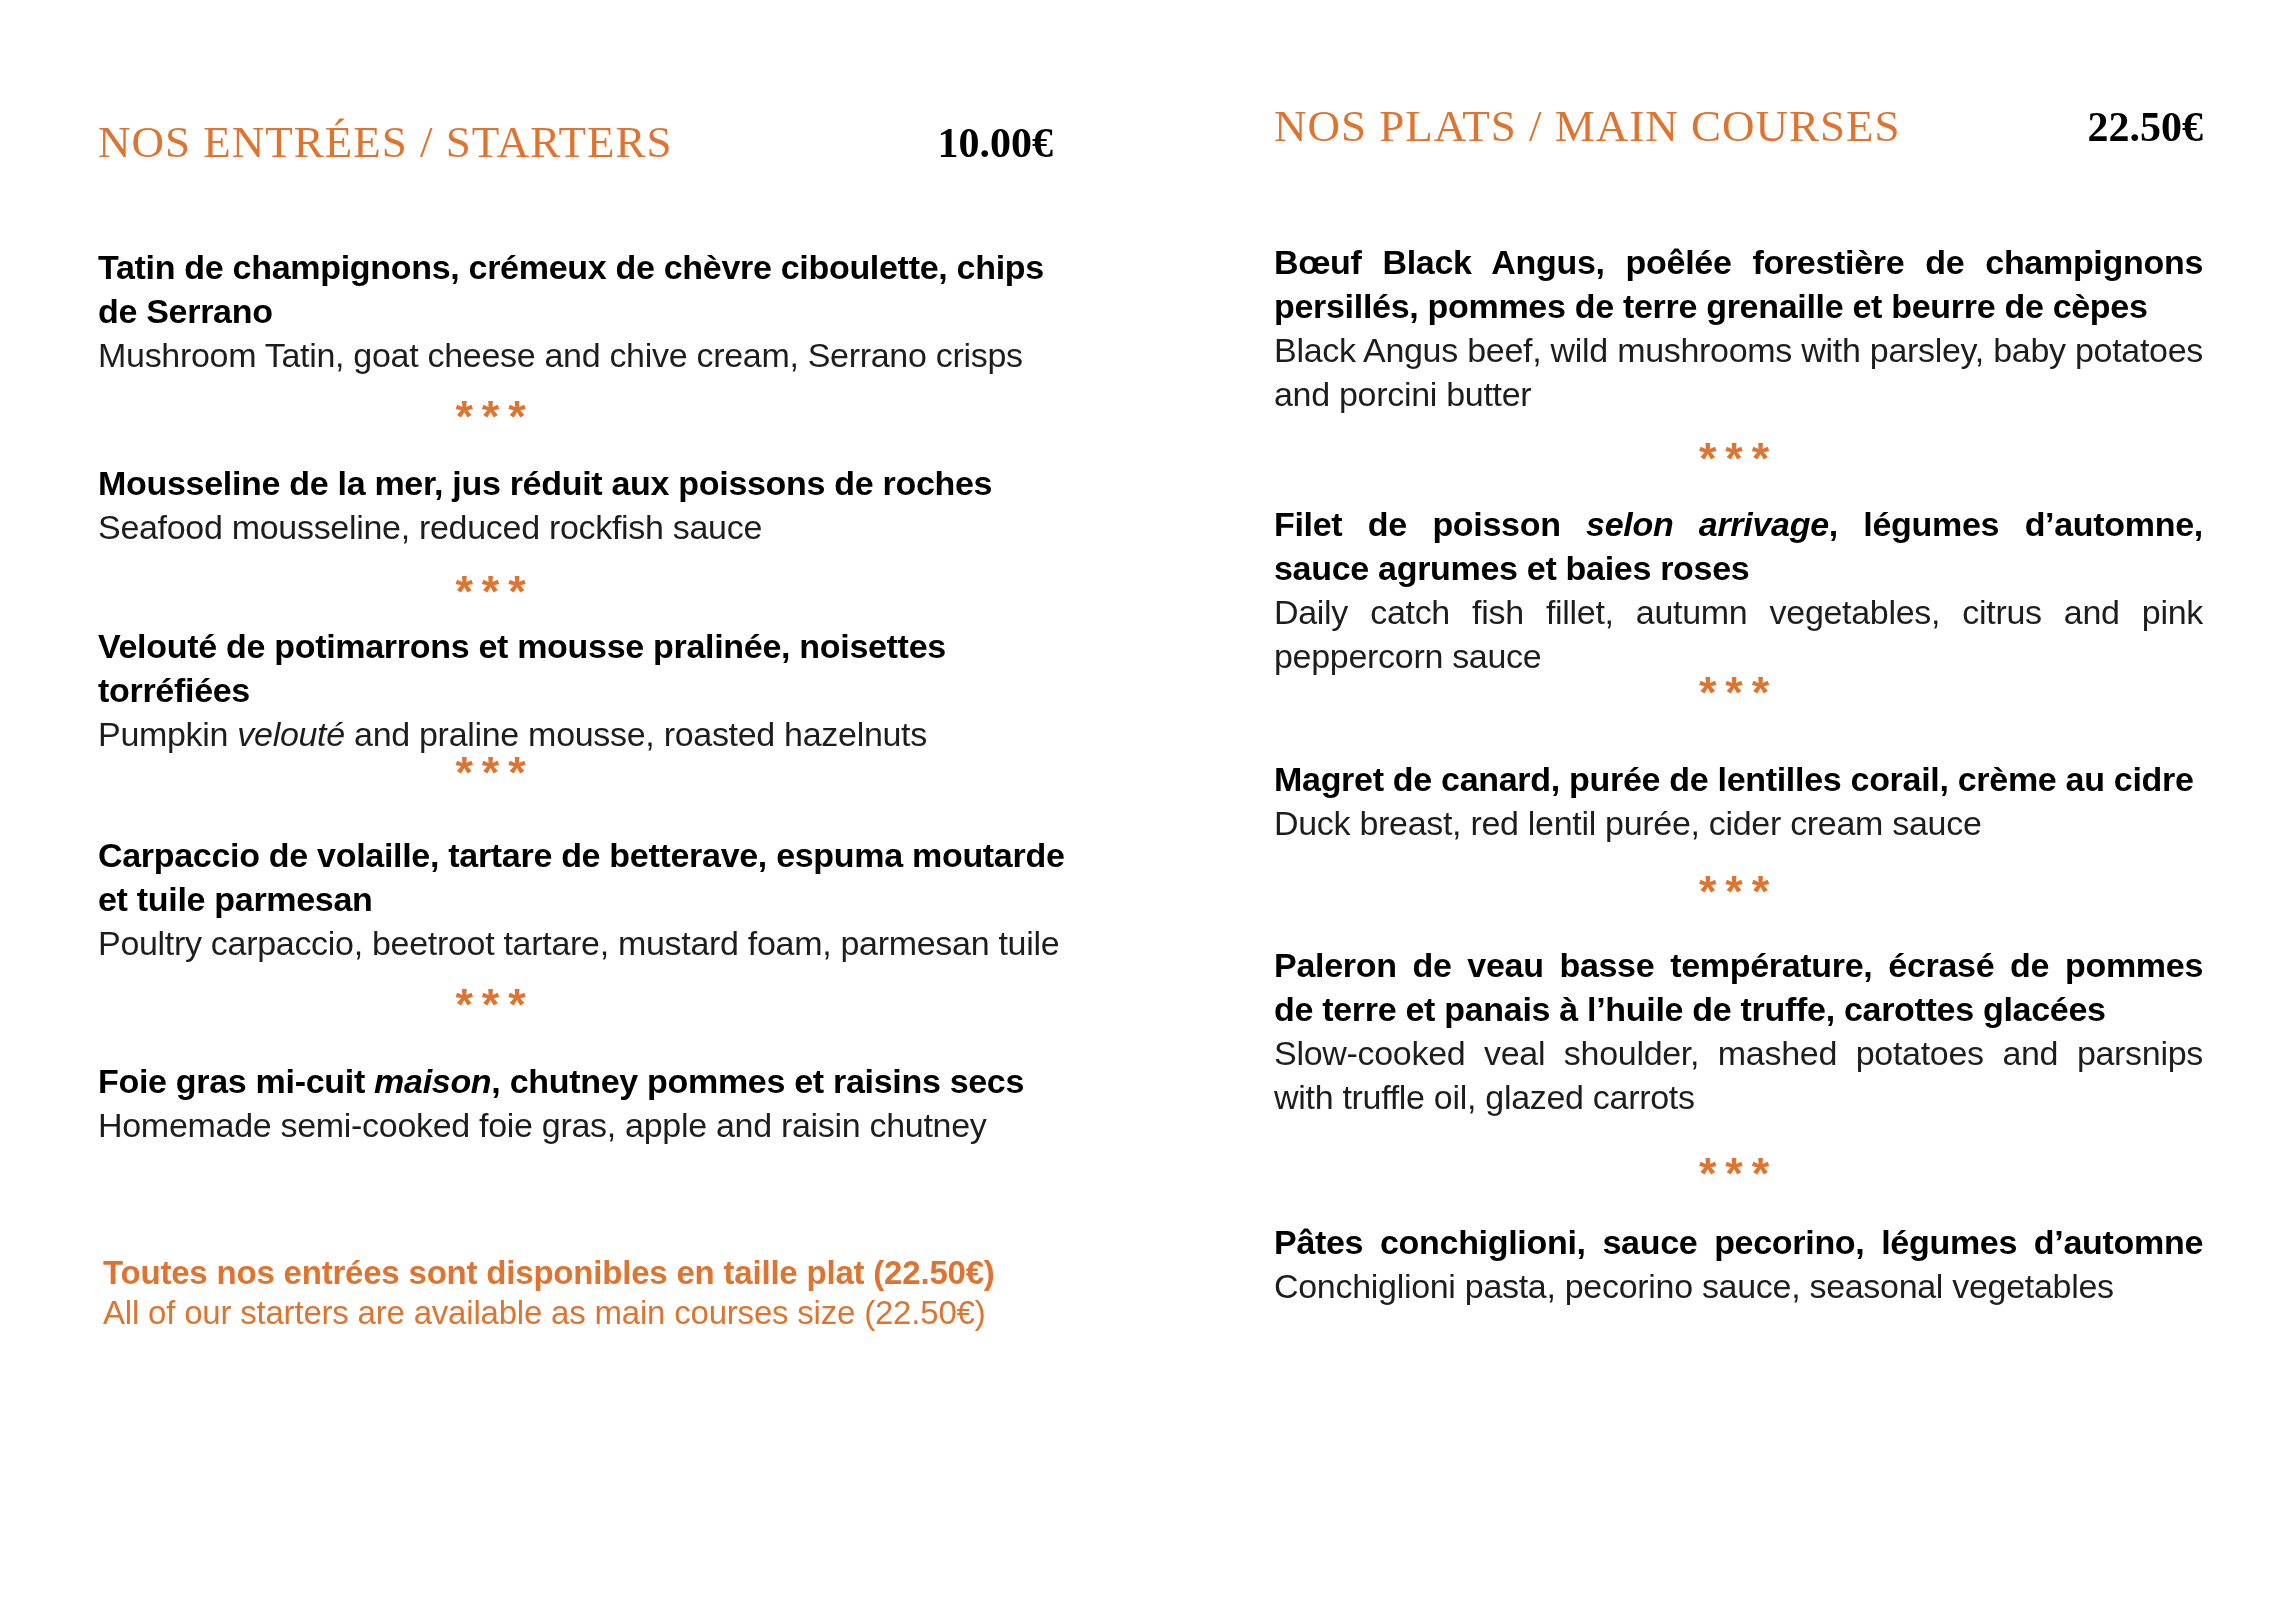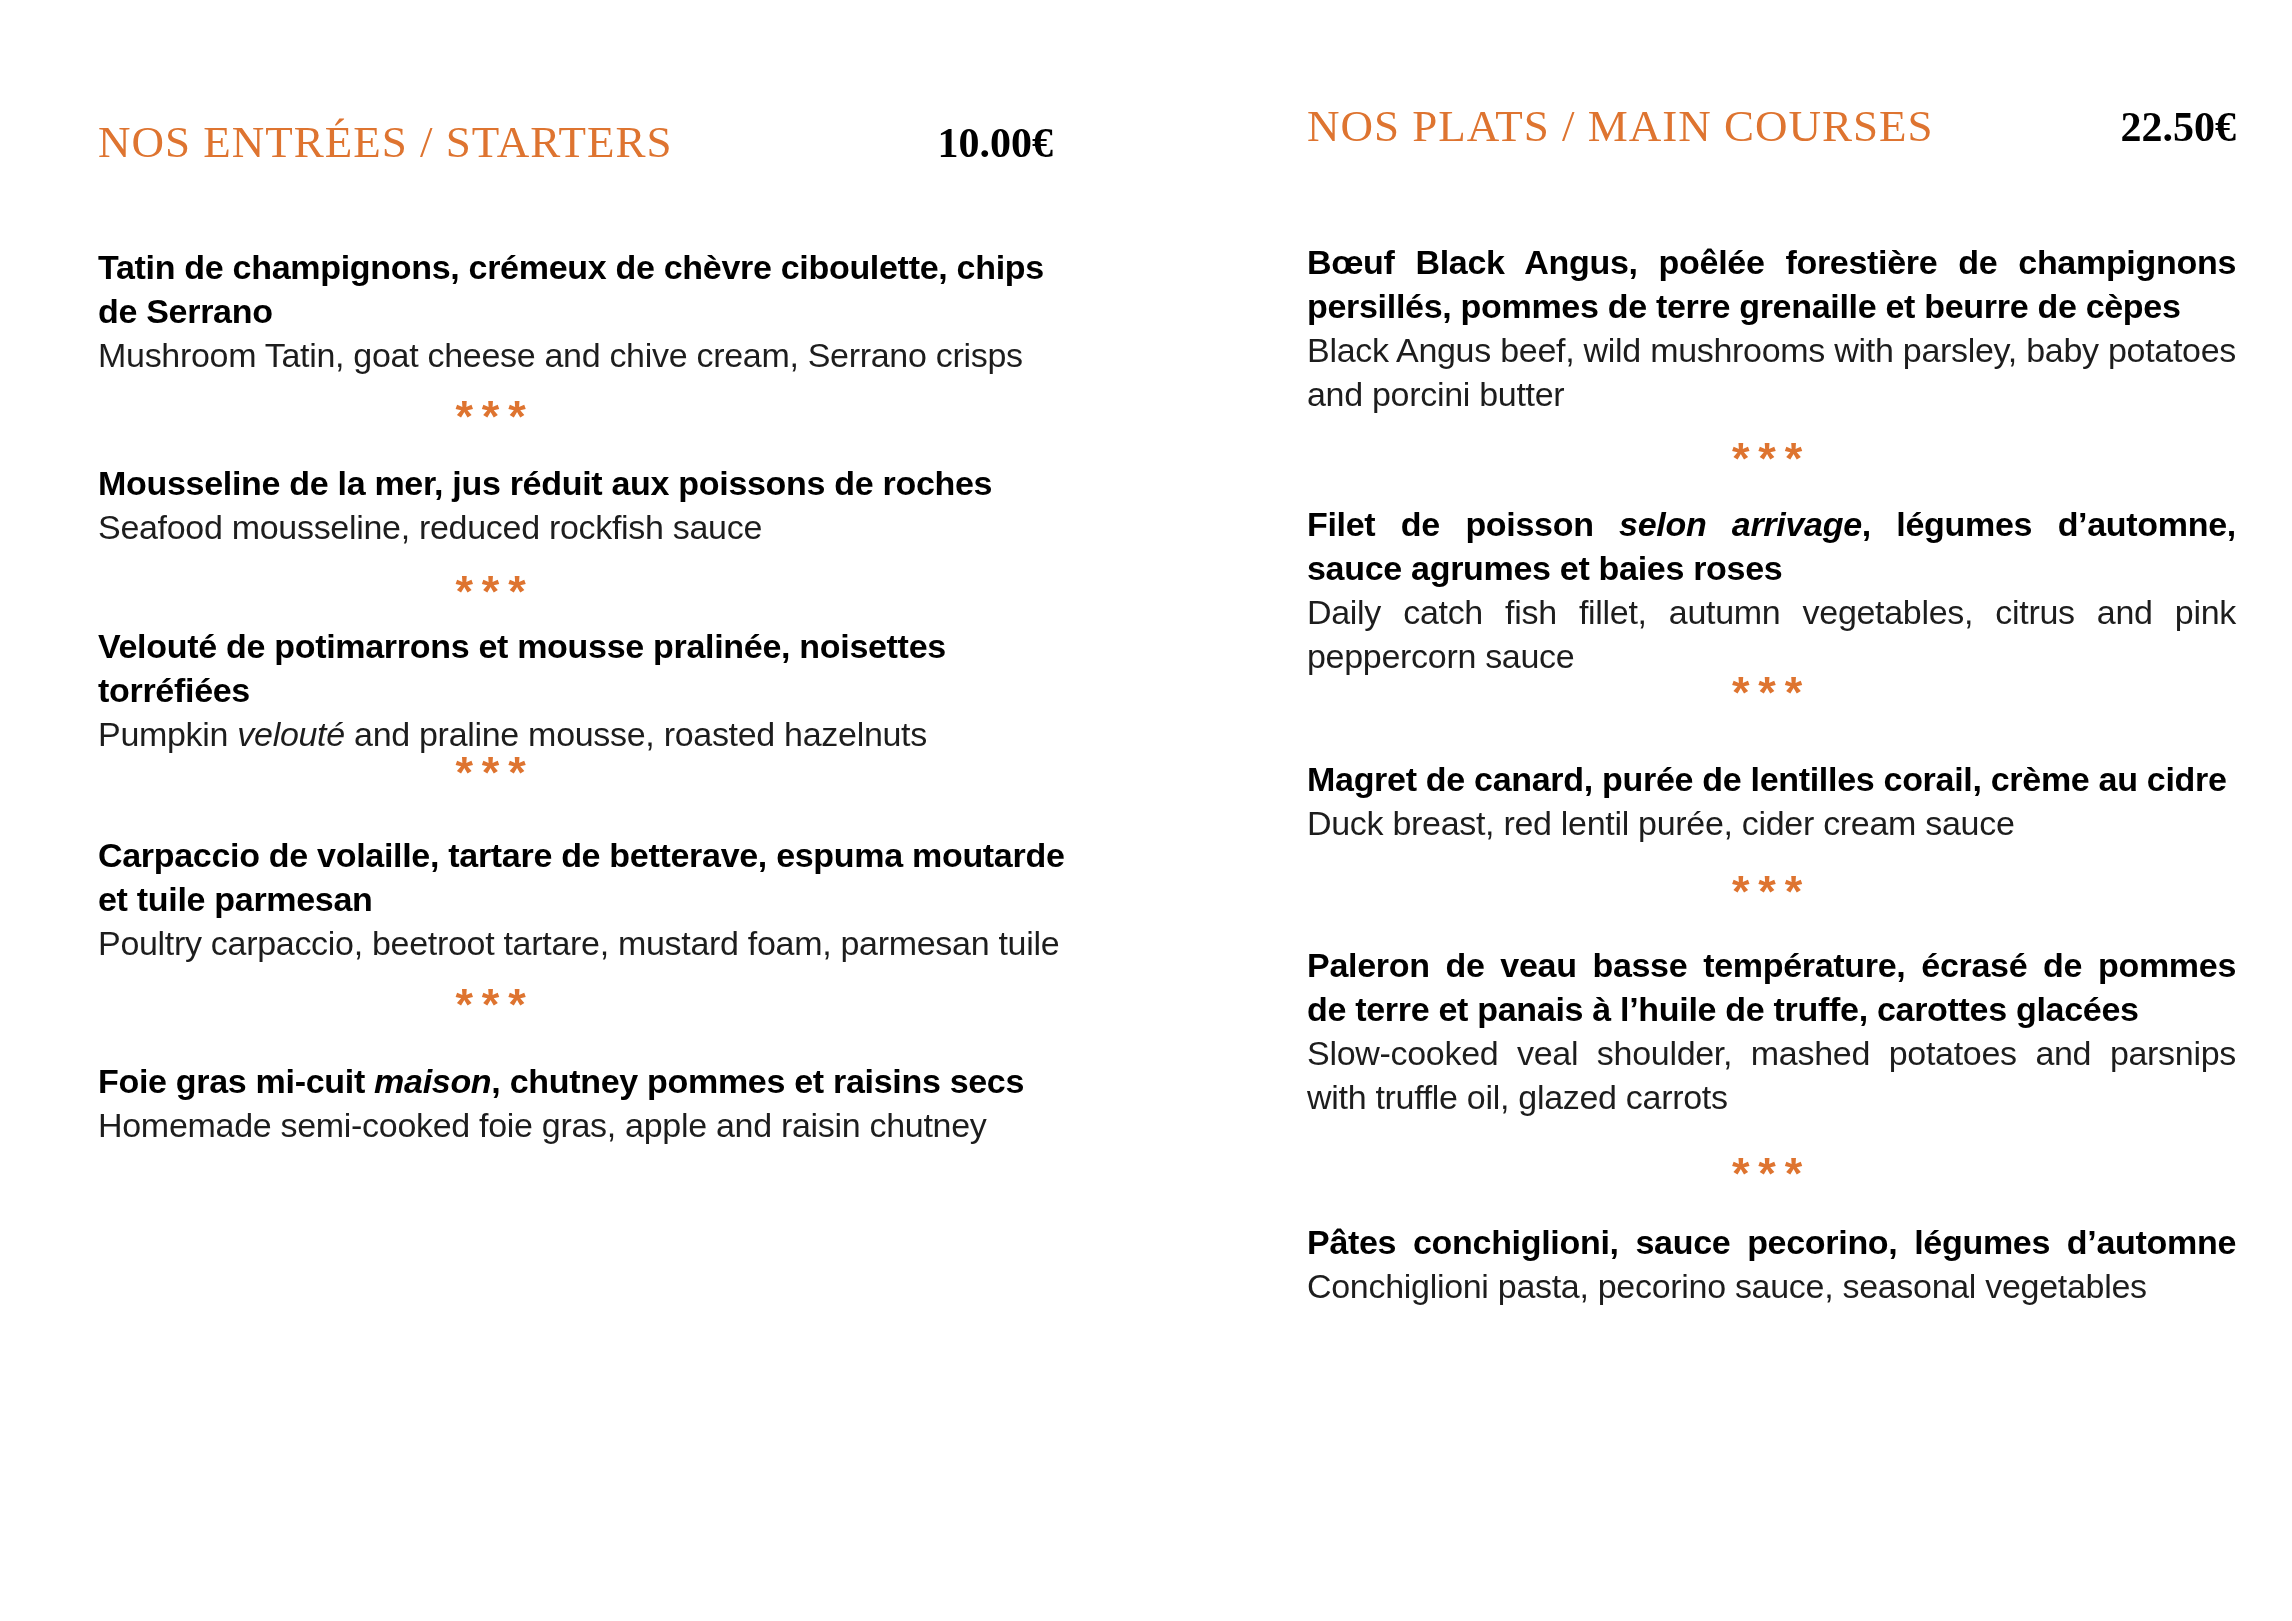--- a/index.html
+++ b/index.html
@@ -10,21 +10,21 @@
     height: 1621px;
     background: #ffffff;
     font-family: "Liberation Sans", sans-serif;
     color: var(--ink);
     overflow: hidden;
   }
   .block { position: absolute; }
 
   
   .L { left: 98px;  width: 992px; }
-  .R { left: 1307px; width: 929px;  }
+  .R { left: 1274px; width: 929px;  }
 
   
   .hdr { display: flex; justify-content: space-between; align-items: baseline; }
   .title {
     font-family: "Liberation Serif", serif;
     font-weight: 400;
     font-size: 45px;
     letter-spacing: 1px;
     color: var(--accent);
     white-space: nowrap;
@@ -98,20 +98,24 @@
     <p class="en"><span>Poultry carpaccio, beetroot tartare, mustard foam, parmesan tuile</span></p>
   </div>
 
   <div class="block L sep sep-narrow" style="top:980px">***</div>
 
   <div class="block L item" style="top:1059px">
     <p class="fr"><span>Foie gras mi-cuit </span><span style="font-style: italic;">maison</span><span>, chutney pommes et raisins secs</span></p>
     <p class="en"><span>Homemade semi-cooked foie gras, apple and raisin chutney</span></p>
   </div>
 
+  <div class="block L note" style="top:1253px; left:103px">
+    <p class="fr">Toutes nos entrées sont disponibles en taille plat (22.50€)</p>
+    <p class="en">All of our starters are available as main courses size (22.50€)</p>
+  </div>
 
   <div class="block R hdr" style="top:100px">
     <span class="title">NOS PLATS / MAIN COURSES</span>
     <span class="price">22.50€</span>
   </div>
 
   <div class="block R item justify" style="top:240px">
     <p class="fr"><span>Bœuf Black Angus, poêlée forestière de champignons persillés, pommes de terre grenaille et beurre de cèpes</span></p>
     <p class="en"><span>Black Angus beef, wild mushrooms with parsley, baby potatoes and porcini butter</span></p>
   </div>

